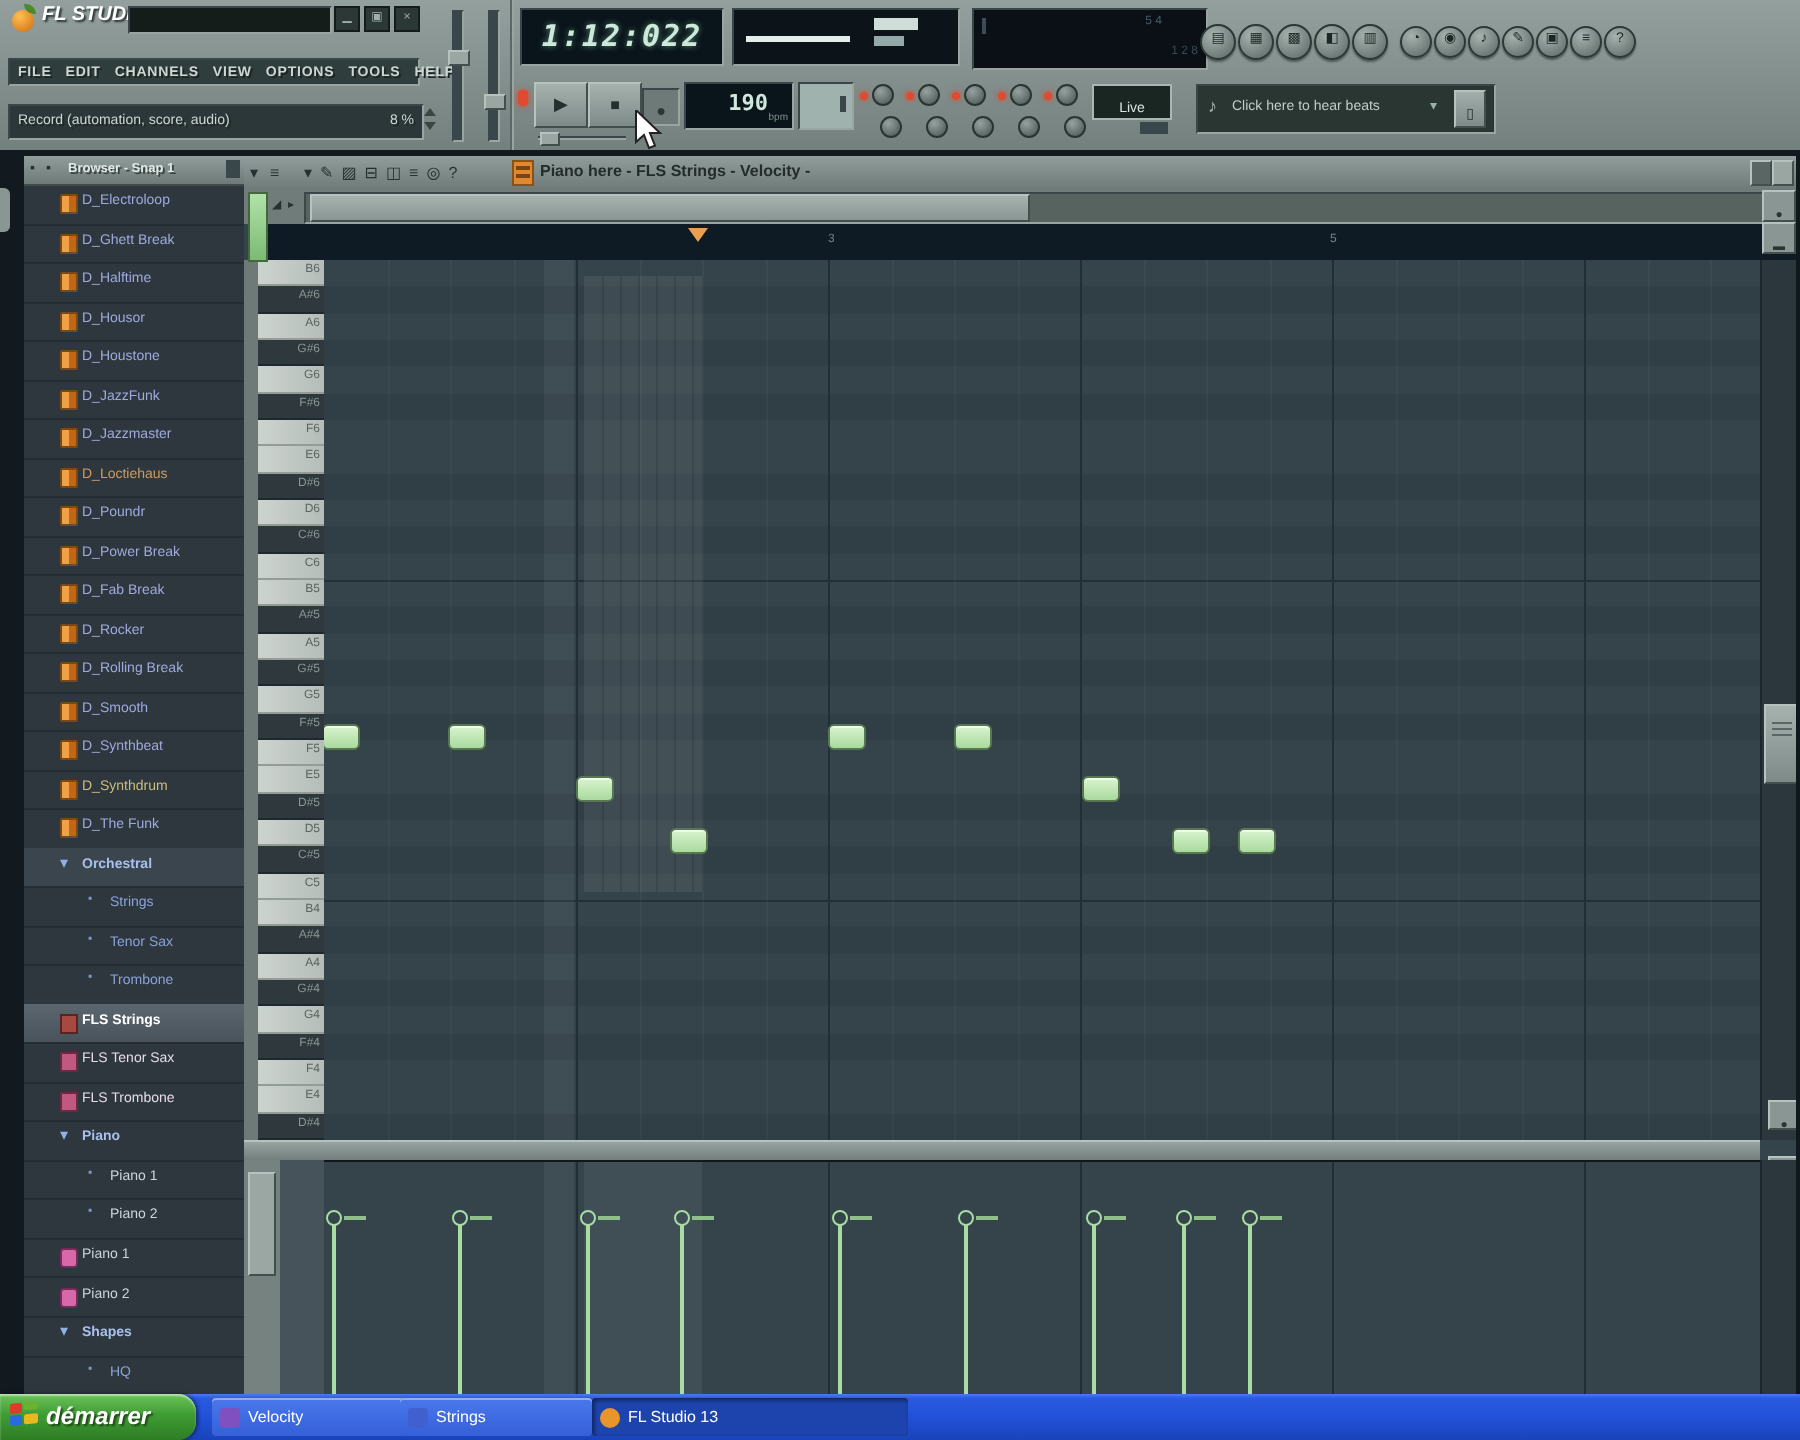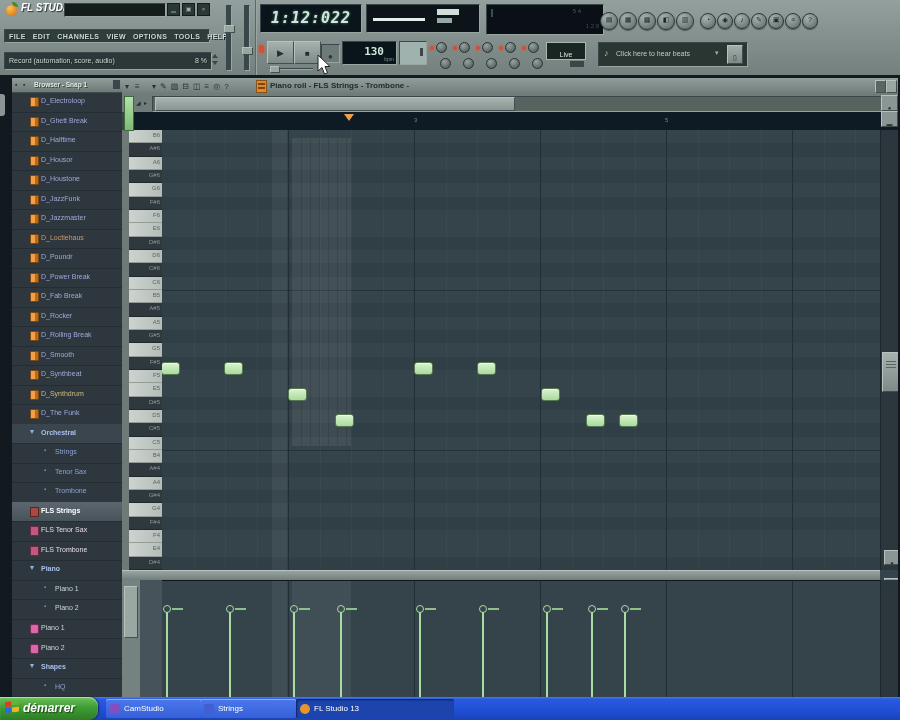--- a/index.html
+++ b/index.html
@@ -96,21 +96,21 @@
     <div class="abs raised" style="left:294px;top:41px;width:25px;height:21px;background:linear-gradient(#a6b2ae,#7e8a87);text-align:center;">
       <span style="font-size:8px;color:#25302e;line-height:20px;">■</span></div>
     <div class="abs inset" style="left:321px;top:44px;width:17px;height:17px;background:#6d7a77;text-align:center;">
       <span style="font-size:8px;color:#2c3634;line-height:16px;">●</span></div>
     <div class="abs" style="left:269px;top:66px;width:44px;height:5px;">
       <div class="abs" style="left:0;top:2px;width:44px;height:1px;background:#39464a;box-shadow:0 1px 0 #9aa5a1;"></div>
       <div class="abs raised" style="left:1px;top:0;width:8px;height:5px;background:#9aa6a2;"></div>
     </div>
 
     <div class="abs inset lcd" style="left:342px;top:41px;width:53px;height:22px;">
-      <span style="position:absolute;right:12px;top:3px;font-family:'DejaVu Sans Mono',monospace;font-weight:bold;font-size:11px;">130</span>
+      <span style="position:absolute;right:12px;top:3px;font-family:'DejaVu Sans Mono',monospace;font-weight:bold;font-size:11px;">190</span>
       <span style="position:absolute;right:2px;bottom:2px;font-size:5px;color:#7a948a;">bpm</span>
     </div>
     <div class="abs inset" style="left:399px;top:41px;width:26px;height:22px;background:#9fb2ae;">
       <span style="position:absolute;left:3px;top:5px;font-size:9px;color:#2e3a38;"></span>
       <div class="abs" style="right:3px;top:6px;width:3px;height:8px;background:#39464a;"></div>
     </div>
 
     <div id="knob-cluster" class="abs" style="left:430px;top:38px;width:120px;height:36px;">
         <div class="abs led" style="position: absolute; left: 0px; top: 8px; width: 4px; height: 4px;"></div>
         <div class="abs knob" style="position: absolute; left: 6px; top: 4px; width: 9px; height: 9px;"></div>
@@ -312,21 +312,21 @@
           <span class="tool-glyph">⊟</span>
           <span class="tool-glyph">◫</span>
           <span class="tool-glyph">≡</span>
           <span class="tool-glyph">◎</span>
           <span class="tool-glyph">?</span>
         </div>
       <div class="abs" style="left:134px;top:2px;width:9px;height:11px;background:#e08830;border:1px solid #8a5214;">
         <div style="margin:2px 1px;height:2px;background:#7a4510;"></div>
           <div style="margin:2px 1px;height:2px;background:#7a4510;"></div>
       </div>
-      <span class="abs" style="left:148px;top:3px;font-size:8px;font-weight:bold;color:#222c2a;white-space:nowrap;">Piano roll - FLS Strings - Trombone -</span>
+      <span class="abs" style="left:148px;top:3px;font-size:8px;font-weight:bold;color:#222c2a;white-space:nowrap;">Piano here - FLS Strings - Velocity -</span>
       <div class="abs raised" style="left:753px;top:2px;width:9px;height:11px;background:#5a6663;"></div>
       <div class="abs raised" style="left:764px;top:2px;width:9px;height:11px;background:#9aa6a2;"></div>
     </div>
 
     <div class="abs" style="left:0;top:17px;width:778px;height:17px;background:#6f7c79;">
       <span class="abs tool-glyph" style="left:14px;top:2px;font-size:6px;">◢</span>
       <span class="abs tool-glyph" style="left:22px;top:2px;font-size:6px;">▸</span>
       <div class="abs inset" style="left:30px;top:1px;width:746px;height:14px;background:#57635f;">
         <div class="abs raised" style="left:2px;top:0;width:358px;height:12px;background:linear-gradient(#a6b2ae,#8a9693);"></div>
       </div>
@@ -568,21 +568,21 @@
         <rect x="0" y="1" width="6" height="5" rx="1" fill="#e03a2a" transform="skewY(-6 )"></rect>
         <rect x="7" y="0" width="7" height="5" rx="1" fill="#6ab22e" transform="skewY(-6)"></rect>
         <rect x="0" y="7" width="6" height="5" rx="1" fill="#2a6ae0" transform="skewY(-6)"></rect>
         <rect x="7" y="7" width="7" height="5" rx="1" fill="#e8b820" transform="skewY(-6)"></rect>
       </svg>
       <span class="abs" style="left:23px;top:4px;font-size:12px;font-weight:bold;font-style:italic;color:#fff;text-shadow:1px 1px 1px #1d4a16;">démarrer</span>
     </div>
     <div id="taskbar-buttons">
         <div class="abs taskbtn" style="position: absolute; left: 106px; top: 2px; width: 88px; height: 19px; background: linear-gradient(rgb(74, 120, 236), rgb(53, 96, 216)); box-shadow: rgba(255, 255, 255, 0.4) 0px 1px 0px inset;">
           <span style="display: inline-block; width: 10px; height: 10px; border-radius: 2px; background: rgb(128, 80, 192); flex: 0 0 auto;"></span>
-          <span>CamStudio</span>
+          <span>Velocity</span>
         </div>
         <div class="abs taskbtn" style="position: absolute; left: 200px; top: 2px; width: 88px; height: 19px; background: linear-gradient(rgb(74, 120, 236), rgb(53, 96, 216)); box-shadow: rgba(255, 255, 255, 0.4) 0px 1px 0px inset;">
           <span style="display: inline-block; width: 10px; height: 10px; border-radius: 2px; background: rgb(64, 96, 208); flex: 0 0 auto;"></span>
           <span>Strings</span>
         </div>
         <div class="abs taskbtn" style="position: absolute; left: 296px; top: 2px; width: 150px; height: 19px; background: rgb(28, 68, 172); box-shadow: rgba(0, 0, 0, 0.5) 1px 1px 2px inset;">
           <span style="display: inline-block; width: 10px; height: 10px; border-radius: 50%; background: rgb(232, 149, 44); flex: 0 0 auto;"></span>
           <span>FL Studio 13</span>
         </div>
       </div>

